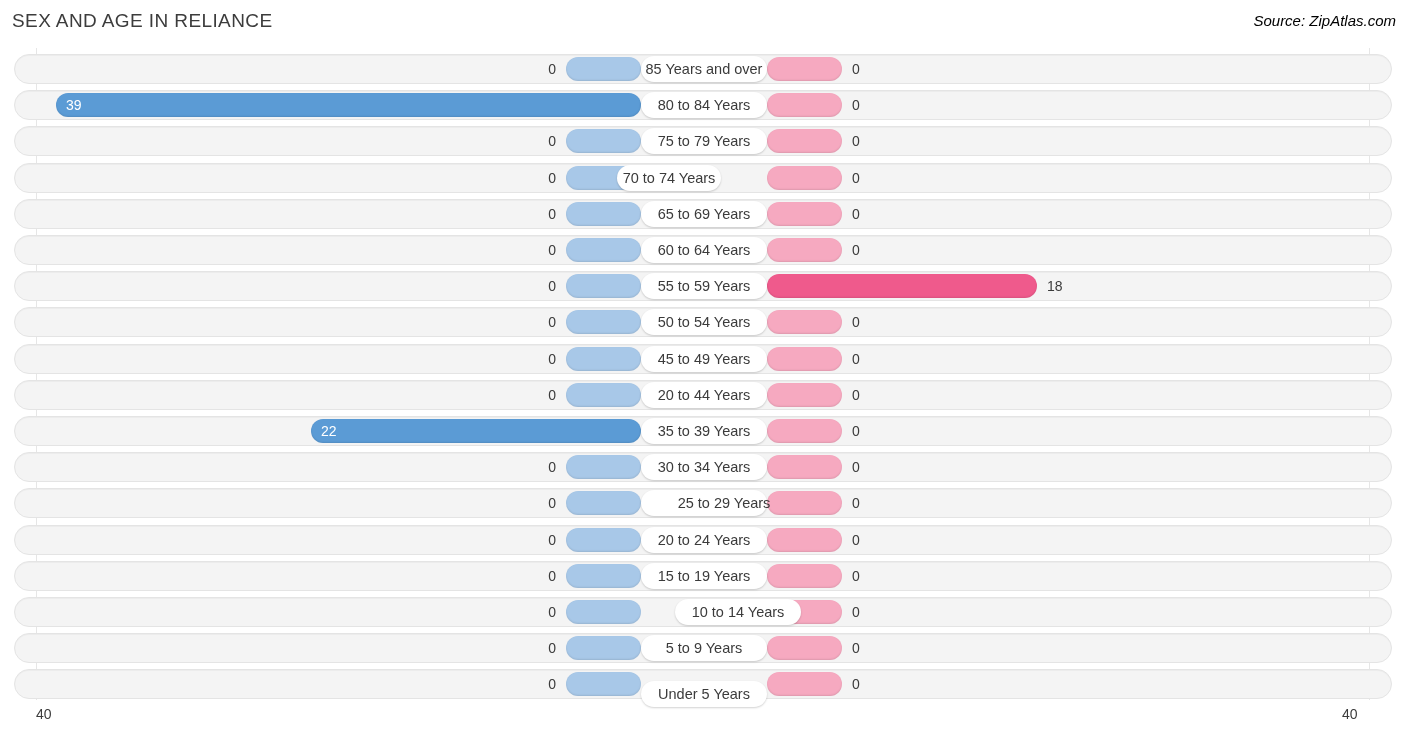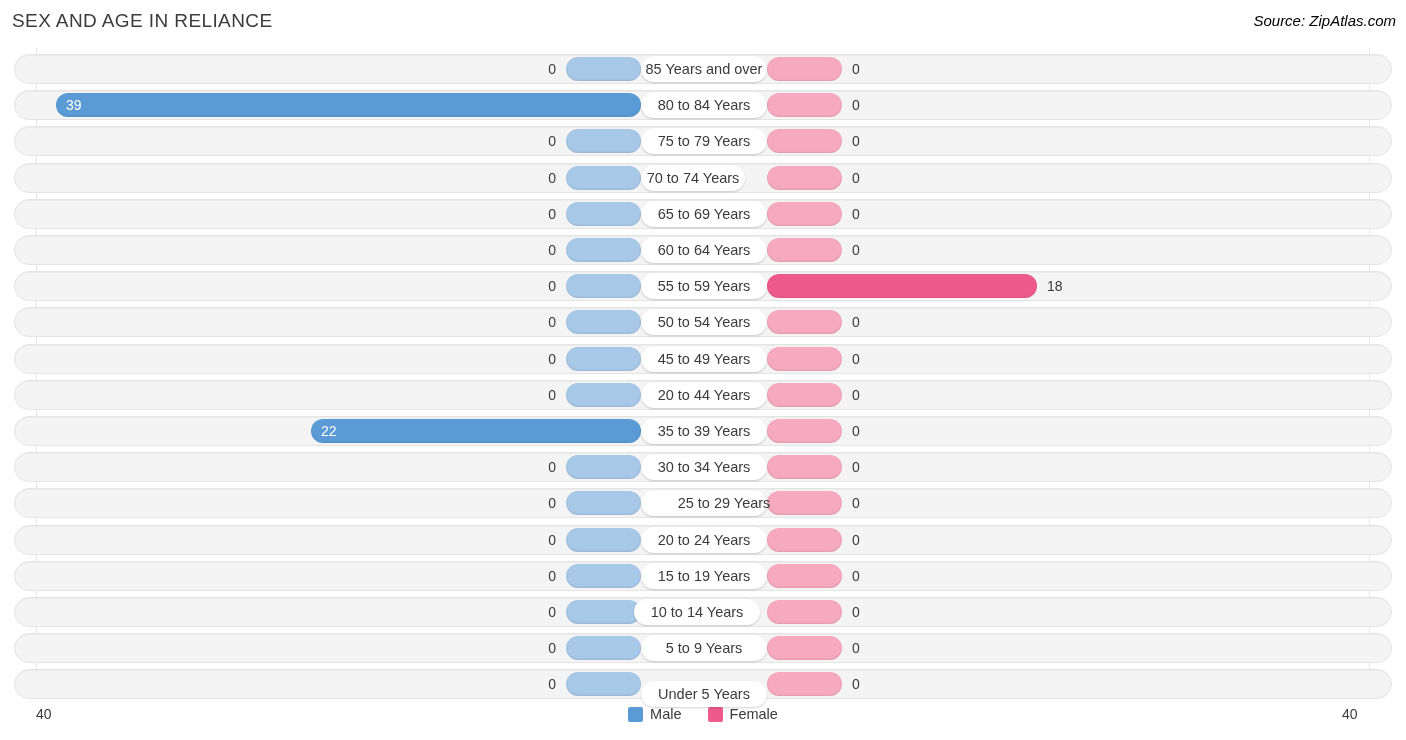--- a/index.html
+++ b/index.html
@@ -132,21 +132,21 @@
           <div class="val outside-right" style="left: 837px; width: 60px;">0</div>
           <div class="age-pill" style="left: 626px; width: 126px;">75 to 79 Years</div>
         </div>
       </div>
       <div class="row" style="top: 114.6px;">
         <div class="bars">
           <div class="bar-male zero" style="left: 551px; width: 75px;"></div>
           <div class="val outside-left" style="left: 485px; width: 56px;">0</div>
           <div class="bar-female zero" style="left: 752px; width: 75px;"></div>
           <div class="val outside-right" style="left: 837px; width: 60px;">0</div>
-          <div class="age-pill" style="left: 626px; width: 104px;">70 to 74 Years</div>
+          <div class="age-pill" style="left: 602px; width: 104px;">70 to 74 Years</div>
         </div>
       </div>
       <div class="row" style="top: 150.8px;">
         <div class="bars">
           <div class="bar-male zero" style="left: 551px; width: 75px;"></div>
           <div class="val outside-left" style="left: 485px; width: 56px;">0</div>
           <div class="bar-female zero" style="left: 752px; width: 75px;"></div>
           <div class="val outside-right" style="left: 837px; width: 60px;">0</div>
           <div class="age-pill" style="left: 626px; width: 126px;">65 to 69 Years</div>
         </div>
@@ -240,21 +240,21 @@
           <div class="val outside-right" style="left: 837px; width: 60px;">0</div>
           <div class="age-pill" style="left: 626px; width: 126px;">15 to 19 Years</div>
         </div>
       </div>
       <div class="row" style="top: 549px;">
         <div class="bars">
           <div class="bar-male zero" style="left: 551px; width: 75px;"></div>
           <div class="val outside-left" style="left: 485px; width: 56px;">0</div>
           <div class="bar-female zero" style="left: 752px; width: 75px;"></div>
           <div class="val outside-right" style="left: 837px; width: 60px;">0</div>
-          <div class="age-pill" style="left: 619px; width: 126px;">10 to 14 Years</div>
+          <div class="age-pill" style="left: 660px; width: 126px;">10 to 14 Years</div>
         </div>
       </div>
       <div class="row" style="top: 585.2px;">
         <div class="bars">
           <div class="bar-male zero" style="left: 551px; width: 75px;"></div>
           <div class="val outside-left" style="left: 485px; width: 56px;">0</div>
           <div class="bar-female zero" style="left: 752px; width: 75px;"></div>
           <div class="val outside-right" style="left: 837px; width: 60px;">0</div>
           <div class="age-pill" style="left: 626px; width: 126px;">5 to 9 Years</div>
         </div>
@@ -266,25 +266,15 @@
           <div class="bar-female zero" style="left: 752px; width: 75px;"></div>
           <div class="val outside-right" style="left: 837px; width: 60px;">0</div>
           <div class="age-pill" style="left: 626px; width: 126px; margin-top: 10px;">Under 5 Years</div>
         </div>
       </div>
     </div>
 
   <div class="footer">
     <div class="axis-min">40</div>
     <div class="axis-max">40</div>
-    <div class="legend">
-      <div class="legend-item">
-        <span class="legend-swatch" id="sw-male" style="background: rgb(91, 155, 213);"></span>
-        <span class="legend-label">Male</span>
-      </div>
-      <div class="legend-item">
-        <span class="legend-swatch" id="sw-female" style="background: rgb(239, 90, 140);"></span>
-        <span class="legend-label">Female</span>
-      </div>
-    </div>
   </div>
 
 </div>
 
 </body></html>

